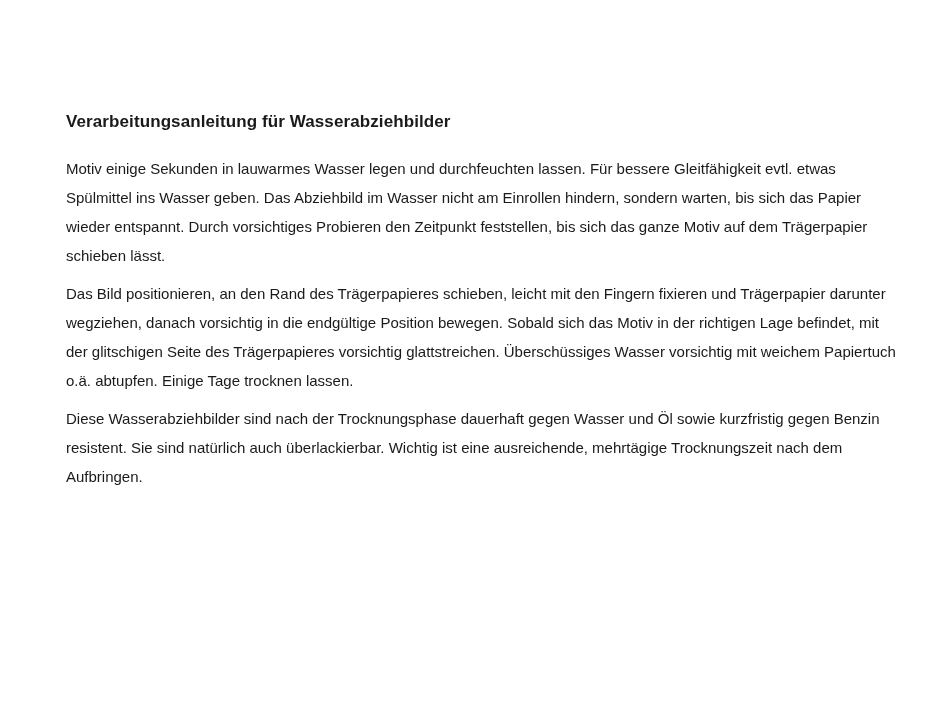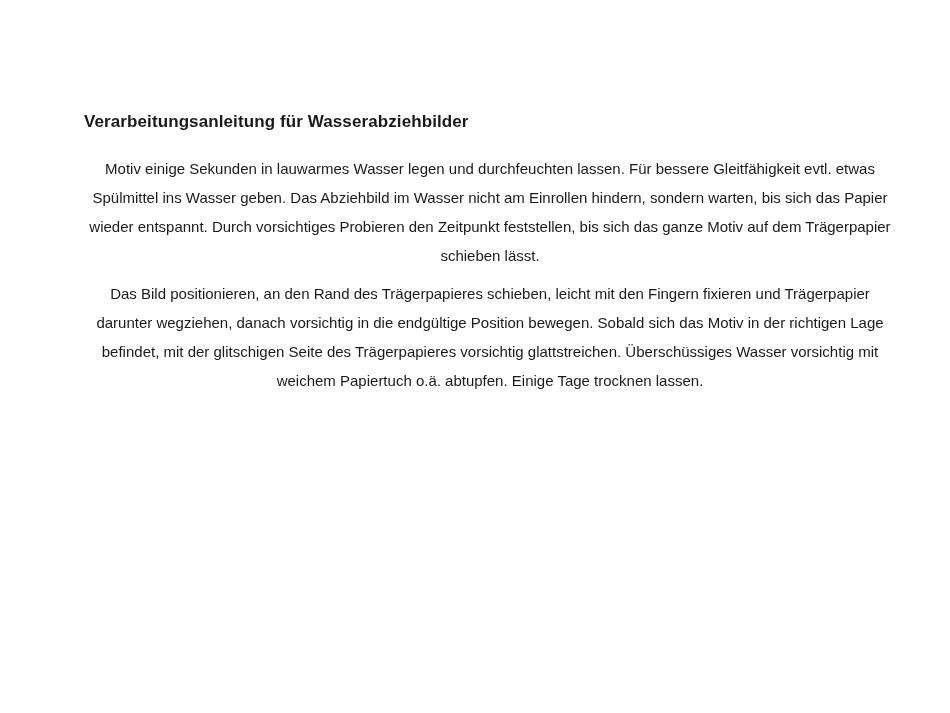--- a/index.html
+++ b/index.html
@@ -12,42 +12,43 @@
     height: 713px;
     overflow: hidden;
     font-family: "Liberation Sans", "DejaVu Sans", sans-serif;
     color: #1a1a1a;
     -webkit-font-smoothing: antialiased;
   }
   .page {
     box-sizing: border-box;
     width: 950px;
     height: 637px;
-    padding: 110px 54px 0 84px;
+    padding: 110px 54px 0 66px;
     background: #ffffff;
   }
   .doc-title {
     font-size: 17px;
     line-height: 24px;
     font-weight: 700;
     margin: 0 0 20px 0;
     letter-spacing: 0.1px;
   }
   .doc-paragraph {
     font-size: 15px;
     line-height: 29px;
     margin: 0 0 9px 0;
     max-width: 830px;
-    text-align: center;
+    text-align: left;
   }
 </style>
 </head>
 <body>
 
 <main class="page">
   <h1 class="doc-title">Verarbeitungsanleitung für Wasserabziehbilder</h1>
 
   <p class="doc-paragraph">Motiv einige Sekunden in lauwarmes Wasser legen und durchfeuchten lassen. Für bessere Gleitfähigkeit evtl. etwas Spülmittel ins Wasser geben. Das Abziehbild im Wasser nicht am Einrollen hindern, sondern warten, bis sich das Papier wieder entspannt. Durch vorsichtiges Probieren den Zeitpunkt feststellen, bis sich das ganze Motiv auf dem Trägerpapier schieben lässt.</p>
 
 
   <p class="doc-paragraph">Das Bild positionieren, an den Rand des Trägerpapieres schieben, leicht mit den Fingern fixieren und Trägerpapier darunter wegziehen, danach vorsichtig in die endgültige Position bewegen. Sobald sich das Motiv in der richtigen Lage befindet, mit der glitschigen Seite des Trägerpapieres vorsichtig glattstreichen. Überschüssiges Wasser vorsichtig mit weichem Papiertuch o.ä. abtupfen. Einige Tage trocknen lassen.</p>
 
+  <p class="doc-paragraph">Diese Wasserabziehbilder sind nach der Trocknungsphase dauerhaft gegen Wasser und Öl sowie kurzfristig gegen Benzin resistent. Sie sind natürlich auch überlackierbar. Wichtig ist eine ausreichende, mehrtägige Trocknungszeit nach dem Aufbringen.</p>
 </main>
 
 </body></html>

